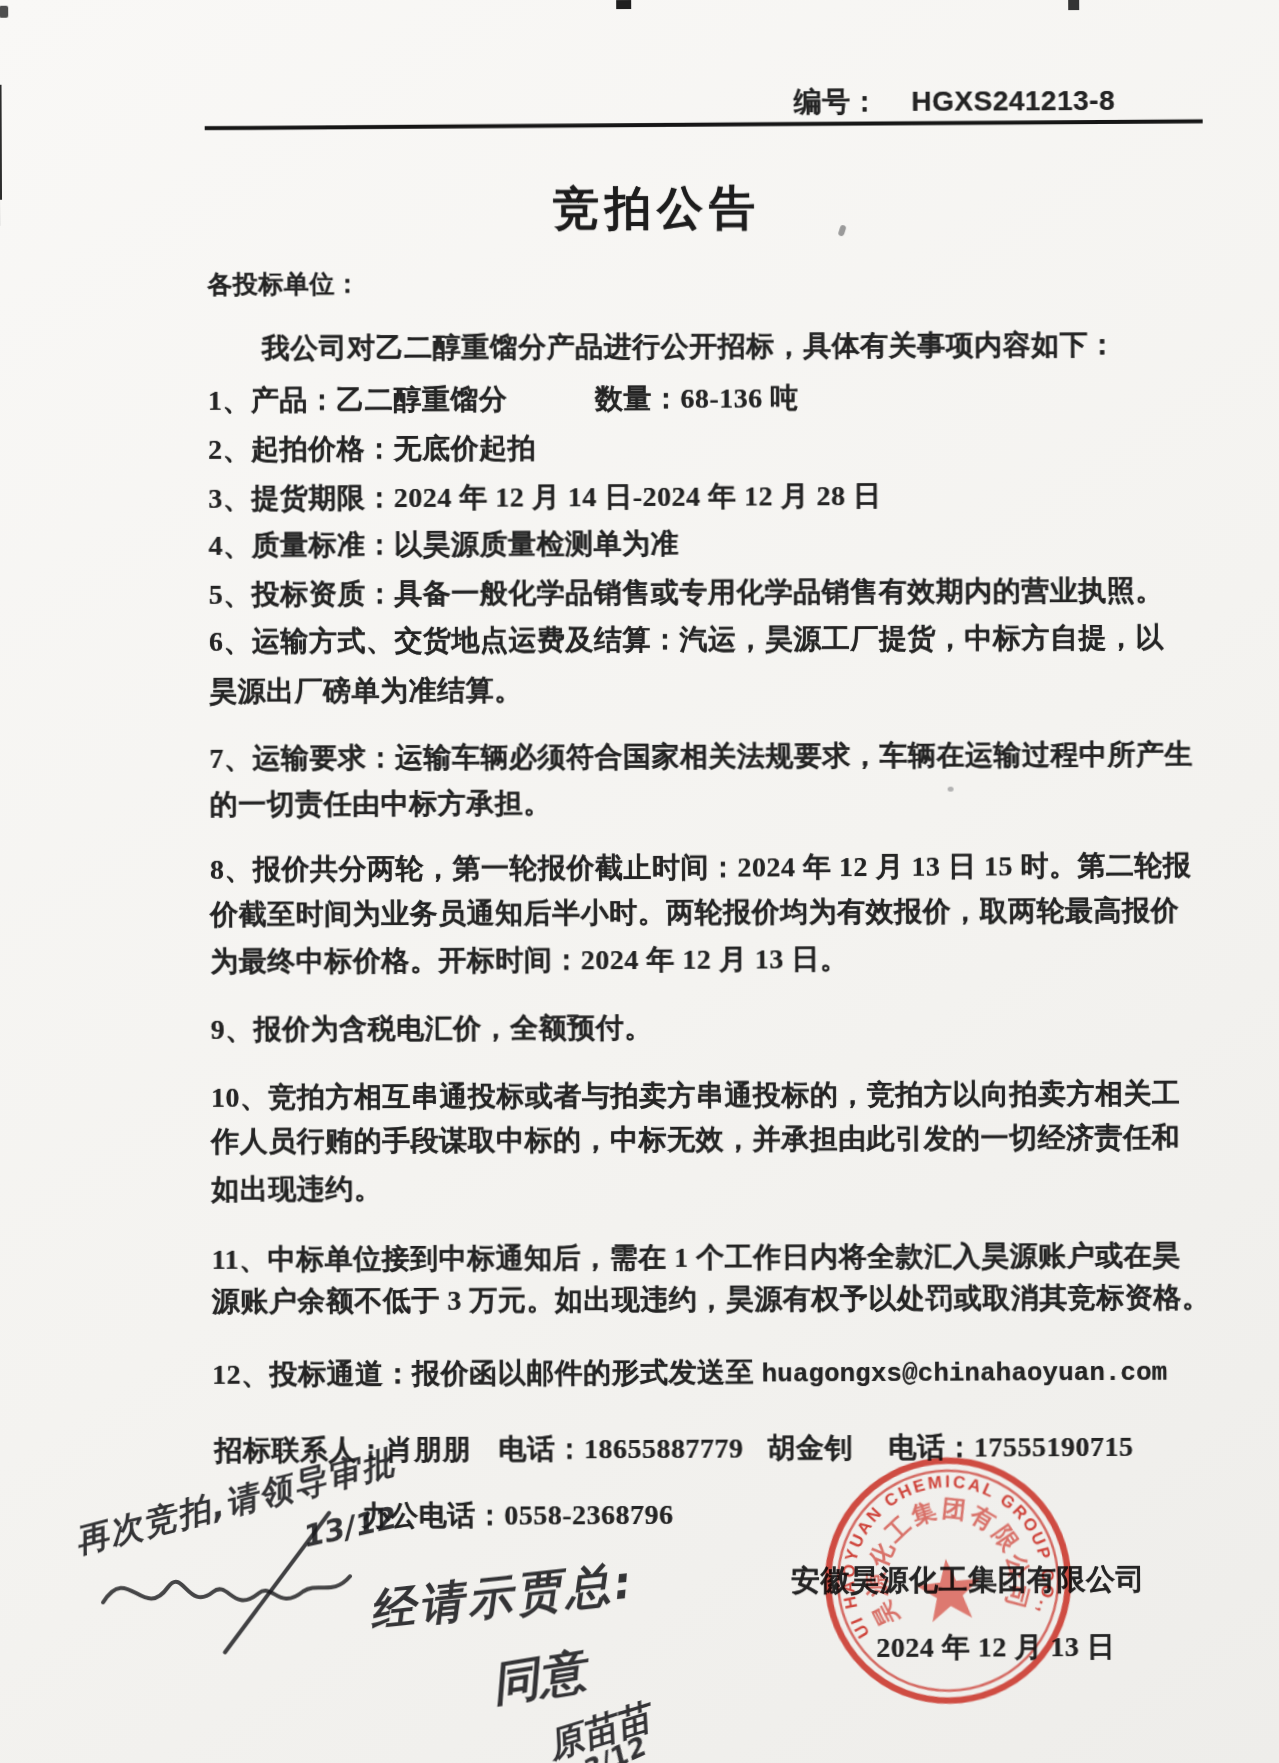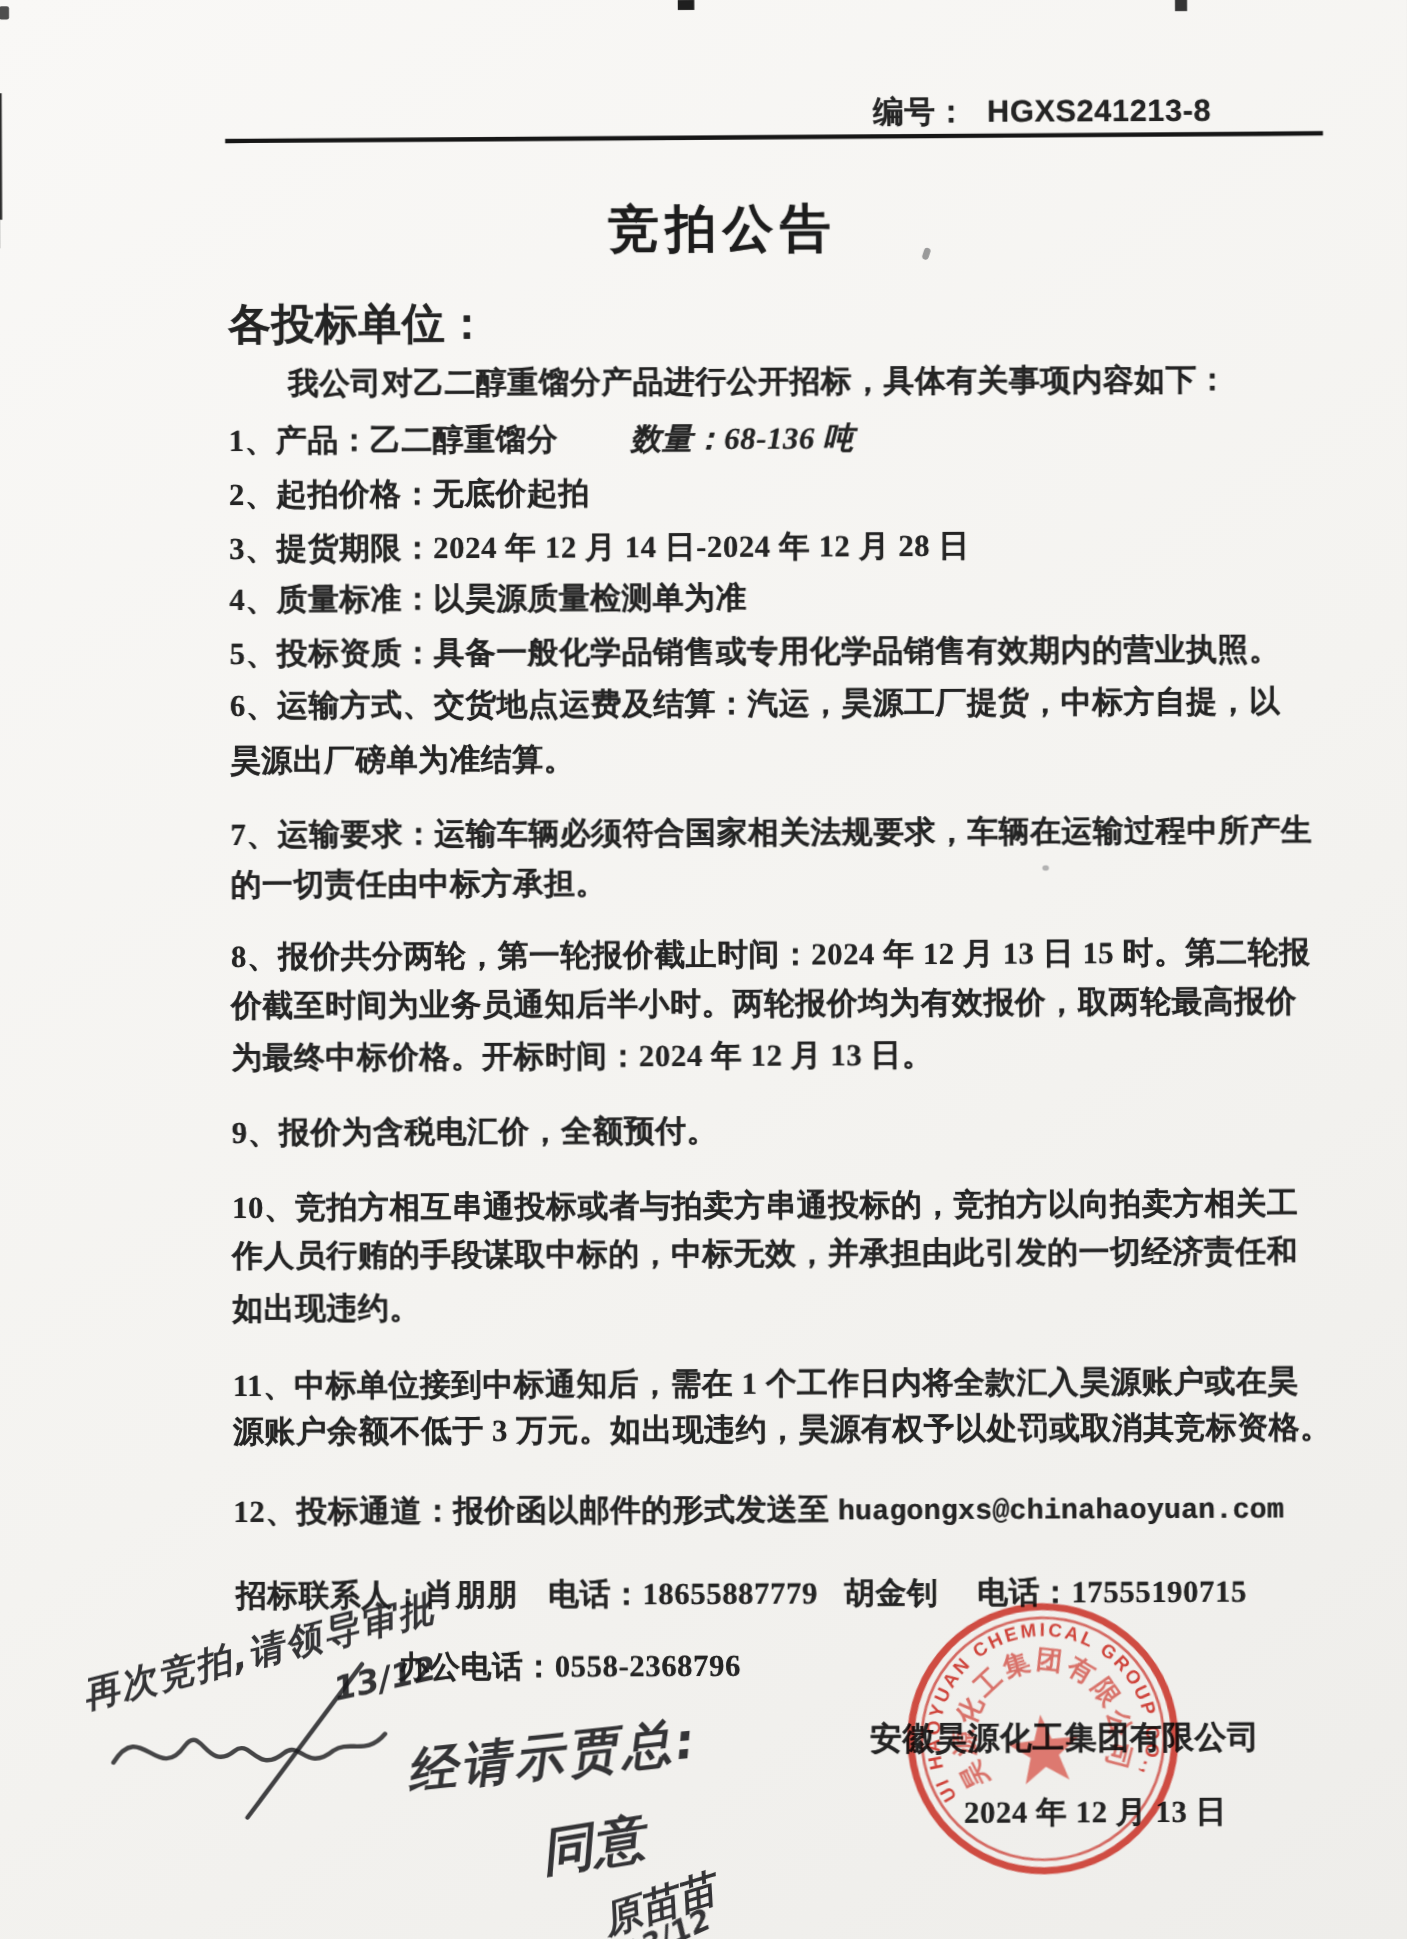--- a/index.html
+++ b/index.html
@@ -32,32 +32,32 @@
   .speck{position:absolute;border-radius:50%;}
 </style>
 </head>
 <body>
 
 <div id="page">
   <div class="content">
 
     <div class="line hdr" style="left:797px;top:84px;">
       <span>编号：</span>
-      <span style="margin-left:10px;">HGXS241213-8</span>
+      <span style="margin-left:24px;">HGXS241213-8</span>
     </div>
     <div class="rule"></div>
 
     <div class="title">竞拍公告</div>
 
-    <div class="line" style="left:210px;top:266px;font-size:39px;">各投标单位：</div>
+    <div class="line" style="left:210px;top:266px;font-size:25px;">各投标单位：</div>
     <div class="line" style="left:264px;top:328px;">我公司对乙二醇重馏分产品进行公开招标，具体有关事项内容如下：</div>
 
     <div class="line" style="left:210px;top:380px;">
       <span>1、产品：乙二醇重馏分</span>
-      <span style="margin-left:58px;font-style:italic;">数量：68-136 吨</span>
+      <span style="margin-left:80px;">数量：68-136 吨</span>
     </div>
     <div class="line" style="left:210px;top:429px;">2、起拍价格：无底价起拍</div>
     <div class="line" style="left:210px;top:478px;">3、提货期限：2024 年 12 月 14 日-2024 年 12 月 28 日</div>
     <div class="line" style="left:210px;top:525px;">4、质量标准：以昊源质量检测单为准</div>
     <div class="line" style="left:210px;top:574px;">5、投标资质：具备一般化学品销售或专用化学品销售有效期内的营业执照。</div>
     <div class="line" style="left:210px;top:621px;">6、运输方式、交货地点运费及结算：汽运，昊源工厂提货，中标方自提，以</div>
     <div class="line" style="left:210px;top:671px;">昊源出厂磅单为准结算。</div>
     <div class="line" style="left:210px;top:738px;">7、运输要求：运输车辆必须符合国家相关法规要求，车辆在运输过程中所产生</div>
     <div class="line" style="left:210px;top:784px;">的一切责任由中标方承担。</div>
     <div class="line" style="left:210px;top:849px;">8、报价共分两轮，第一轮报价截止时间：2024 年 12 月 13 日 15 时。第二轮报</div>

